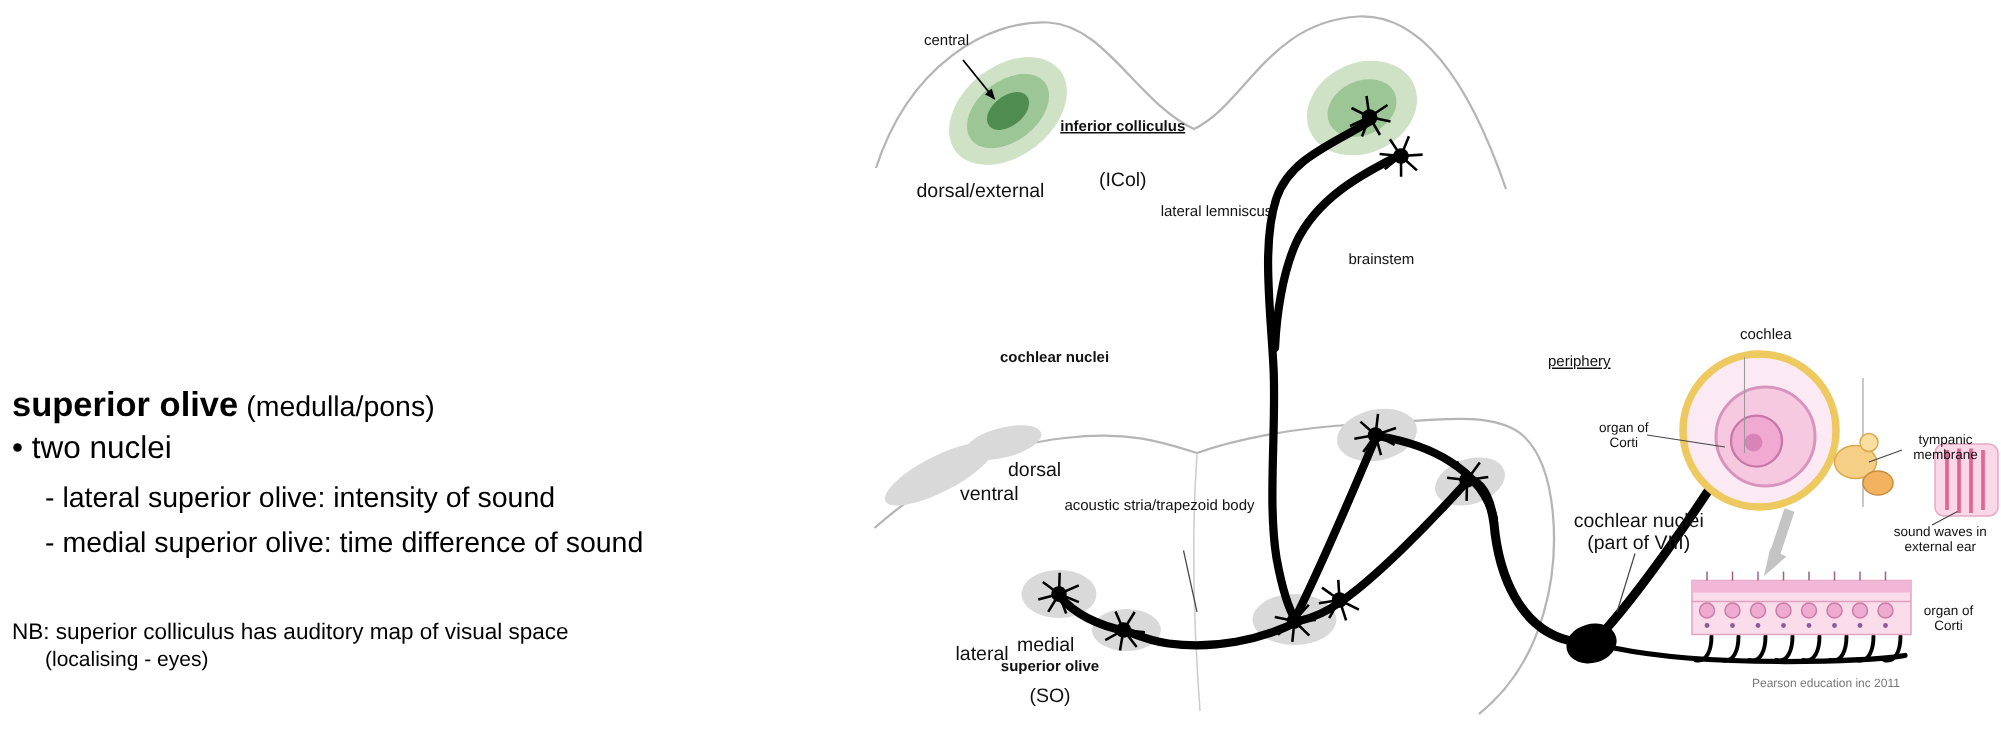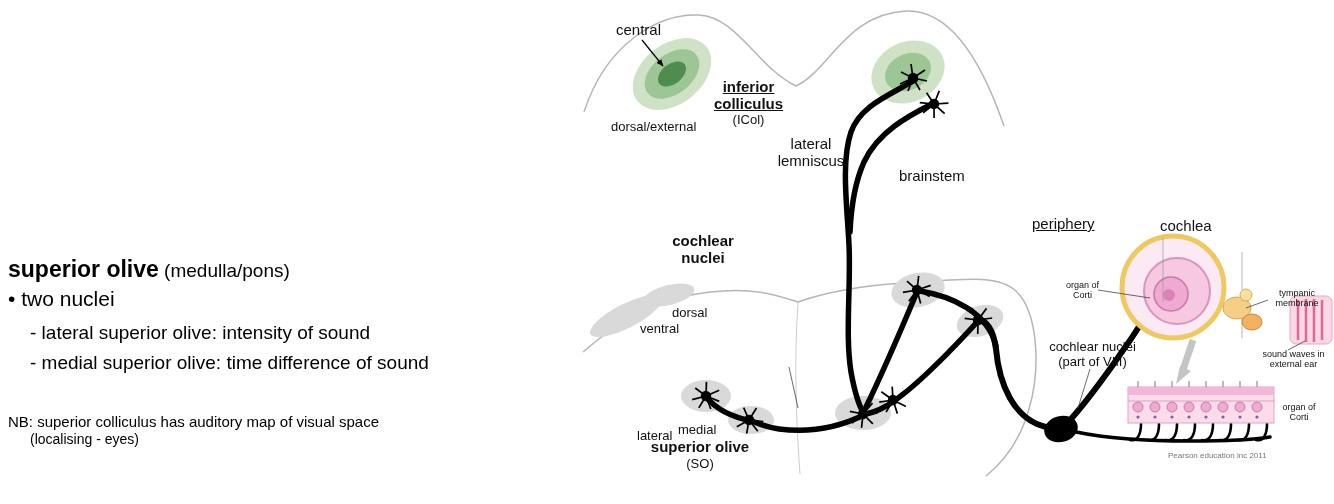--- a/index.html
+++ b/index.html
@@ -3,21 +3,21 @@
 <meta charset="utf-8">
 <style>
   html,body{margin:0;padding:0;}
   body{width:1334px;height:504px;background:#ffffff;overflow:hidden;}
   #stage{position:relative;width:1334px;height:504px;background:#ffffff;
          font-family:"Liberation Sans",sans-serif;}
   #diagram-svg{position:absolute;left:0;top:0;width:1334px;height:504px;}
   .lbl{position:absolute;color:#111;line-height:1.12;}
   .ctr{text-align:center;}
   .b{font-weight:bold;}
-  .s15{font-size:15px;}
+  .s15{font-size:10px;}
   .s13{font-size:13px;}
   .s9{font-size:9px;}
   .s8{font-size:8px;color:#777;}
   .note{position:absolute;color:#000;}
   .nt-bold{font-size:23px;font-weight:bold;}
   .nt-norm{font-size:19px;text-align:right;}
   .n21{font-size:21px;}
   .n19{font-size:19px;}
   .n17{font-size:17px;}
   .n15{font-size:15px;}
@@ -166,25 +166,26 @@
 
   <div class="lbl s15" style="left:616px;top:22px;">central</div>
   <div class="lbl s13" style="left:611px;top:120px;">dorsal/external</div>
   <div class="lbl s15 b ctr" style="left:706px;top:79px;width:85px;text-decoration:underline;">inferior colliculus</div>
   <div class="lbl s13 ctr" style="left:706px;top:113px;width:85px;">(ICol)</div>
   <div class="lbl s15 ctr" style="left:772px;top:136px;width:78px;">lateral lemniscus</div>
   <div class="lbl s15" style="left:899px;top:168px;">brainstem</div>
   <div class="lbl s15 b ctr" style="left:663px;top:233px;width:80px;">cochlear nuclei</div>
   <div class="lbl s13" style="left:672px;top:306px;">dorsal</div>
   <div class="lbl s13" style="left:640px;top:322px;">ventral</div>
+  <div class="lbl s15 ctr" style="left:698px;top:332px;width:150px;">acoustic stria/trapezoid body</div>
   <div class="lbl s13" style="left:637px;top:397px;margin-top:32px;">lateral</div>
   <div class="lbl s13" style="left:678px;top:423px;">medial</div>
   <div class="lbl s15 b ctr" style="left:645px;top:439px;width:110px;">superior olive</div>
   <div class="lbl s13 ctr" style="left:645px;top:457px;width:110px;">(SO)</div>
-  <div class="lbl s15" style="left:1032px;top:216px;text-decoration:underline;">periphery</div>
+  <div class="lbl s15" style="left:1032px;top:236px;text-decoration:underline;">periphery</div>
   <div class="lbl s15" style="left:1160px;top:218px;">cochlea</div>
   <div class="lbl s9 ctr" style="left:1060px;top:280px;width:45px;">organ of Corti</div>
   <div class="lbl s9 ctr" style="left:1266px;top:288px;width:62px;">tympanic membrane</div>
   <div class="lbl s9 ctr" style="left:1256px;top:349px;width:75px;">sound waves in external ear</div>
   <div class="lbl s13 ctr" style="left:1045px;top:340px;width:95px;">cochlear nuclei (part of VIII)</div>
   <div class="lbl s9 ctr" style="left:1274px;top:402px;width:50px;">organ of Corti</div>
   <div class="lbl s8" style="left:1168px;top:452px;">Pearson education inc 2011</div>
 
   <div class="note" style="left:8px;top:256px;">
     <span class="nt-bold">superior olive</span><span class="nt-norm"> (medulla/pons)</span>

